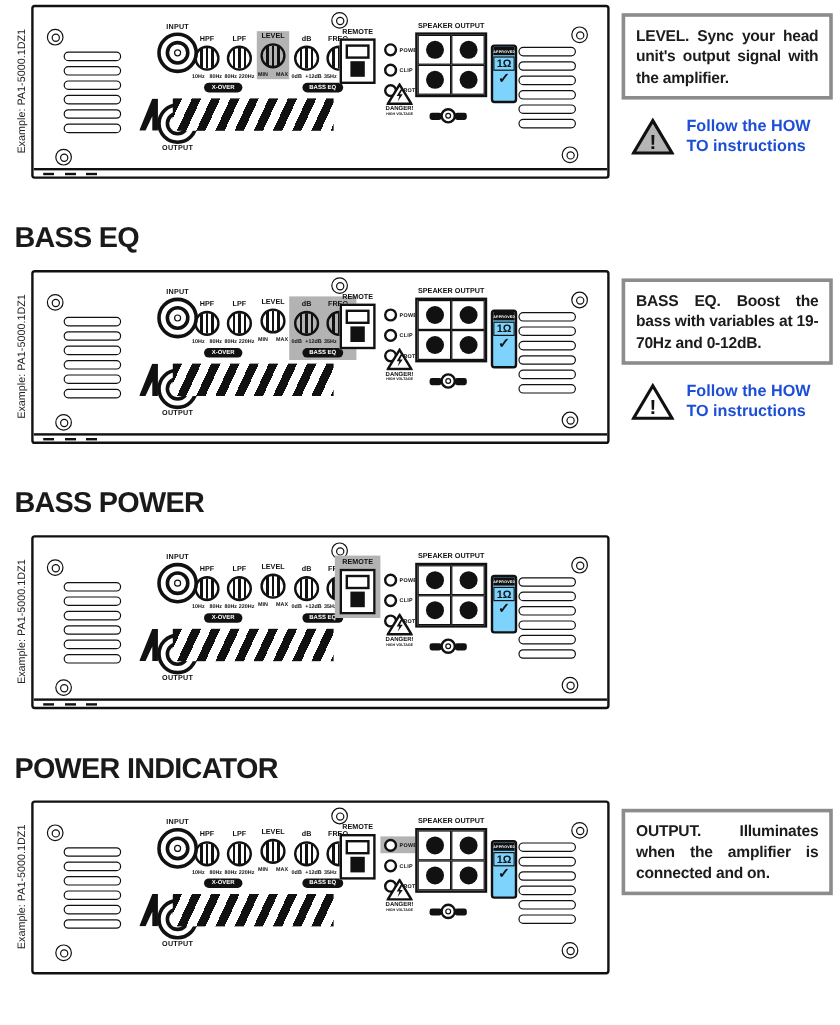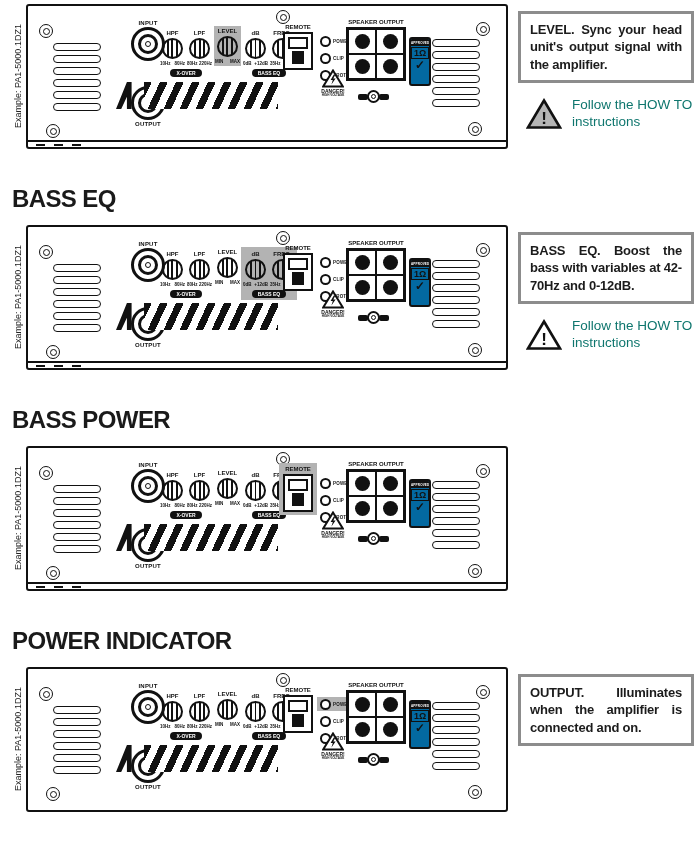--- a/index.html
+++ b/index.html
@@ -69,42 +69,42 @@
   .spk-label{font-size:6px;font-weight:bold;margin-bottom:2px;white-space:nowrap;}
   .spk-box{width:56px;height:50px;border:2px solid #111;display:grid;grid-template-columns:1fr 1fr;grid-template-rows:1fr 1fr;background:#fff;}
   .spk-box span{display:flex;align-items:center;justify-content:center;border:1px solid #111;}
   .spk-box span::before{content:"";width:15px;height:15px;background:#111;border-radius:50%;}
   .fuse{position:absolute;left:330px;top:84px;display:flex;align-items:center;}
   .fuse-cap{width:10px;height:6px;background:#111;border-radius:2px;}
   .fuse-ring{width:9px;height:9px;border:2px solid #111;border-radius:50%;background:#fff;margin:0 -1px;z-index:1;display:flex;align-items:center;justify-content:center;}
   .fuse-ring::before{content:"";width:3px;height:3px;border:1px solid #111;border-radius:50%;}
 
   .badge{position:absolute;left:381px;top:31px;width:18px;height:45px;border:2px solid #111;border-radius:3px;
-         display:flex;flex-direction:column;align-items:center;background:#0369a1;overflow:hidden;}
+         display:flex;flex-direction:column;align-items:center;background:#7dd3fc;overflow:hidden;}
   .badge-top{font-size:3px;font-weight:bold;background:#111;color:#fff;width:100%;text-align:center;padding:1.5px 0;letter-spacing:.2px;}
   .badge-ohm{font-size:9px;font-weight:bold;border:1.5px solid #111;padding:0 1.5px;margin-top:1px;line-height:1.15;}
   .badge-check{font-size:12px;font-weight:bold;line-height:1.1;}
 
   .logo{position:absolute;left:88px;top:76px;width:162px;height:27px;display:flex;}
   .logo-a{width:26px;height:100%;background:#111;
       clip-path:polygon(0 100%,42% 0,60% 0,60% 100%,42% 100%,42% 55%,20% 100%);}
   .logo-stripes{flex:1;margin-left:2px;
       background:repeating-linear-gradient(115deg,#111 0 7px,#fff 7px 14.5px);}
   .hl-level .k-level{background:#b3b3b3;}
   .hl-basseq .grp-bass{background:#b3b3b3;}
   .hl-remote .remote-block{background:#b3b3b3;}
   .hl-power .led-power{background:#b3b3b3;}
 
   
   aside.callouts{width:176px;display:flex;flex-direction:column;gap:14px;margin-top:7px;flex:none;}
   .callout{border:3px solid #8c8c8c;padding:7px 9px;font-size:13px;font-weight:bold;line-height:1.33;
            text-align:justify;letter-spacing:-0.2px;color:#1c1c1c;}
   .note{display:flex;align-items:center;gap:10px;padding-left:8px;}
   .note svg{flex:none;}
-  .note-text{font-size:13.5px;font-weight:normal;line-height:1.25;color:#0f766e;}
+  .note-text{font-size:13.5px;font-weight:bold;line-height:1.25;color:#1d4ed8;}
 </style>
 </head>
 <body>
 
 <div class="page">
 
   <section>
     <div class="row">
       <div class="diagram">
         <span class="ex-label">Example: PA1-5000.1DZ1</span>
@@ -432,21 +432,21 @@
     <div class="logo">
       <span class="logo-a"></span>
                 <span class="logo-stripes"></span>
     </div>
 
     <div class="bottom-edge"></div>
   </div>
 </div>
       </div>
       <aside class="callouts">
-        <div class="callout">BASS EQ. Boost the bass with variables at 42-70Hz and 0-12dB.</div>
+        <div class="callout">BASS EQ. Boost the bass with variables at 19-70Hz and 0-12dB.</div>
         <div class="note">
           <svg width="36" height="32" viewBox="0 0 36 32">
             <polygon points="18,2.5 34,29.5 2,29.5" fill="#fff" stroke="#111" stroke-width="2.6"></polygon>
             <text x="18" y="26" text-anchor="middle" font-family="Liberation Sans, sans-serif" font-size="17" font-weight="bold" fill="#111">!</text>
           </svg>
           <span class="note-text">Follow the HOW TO instructions</span>
         </div>
       </aside>
     </div>
   </section>

